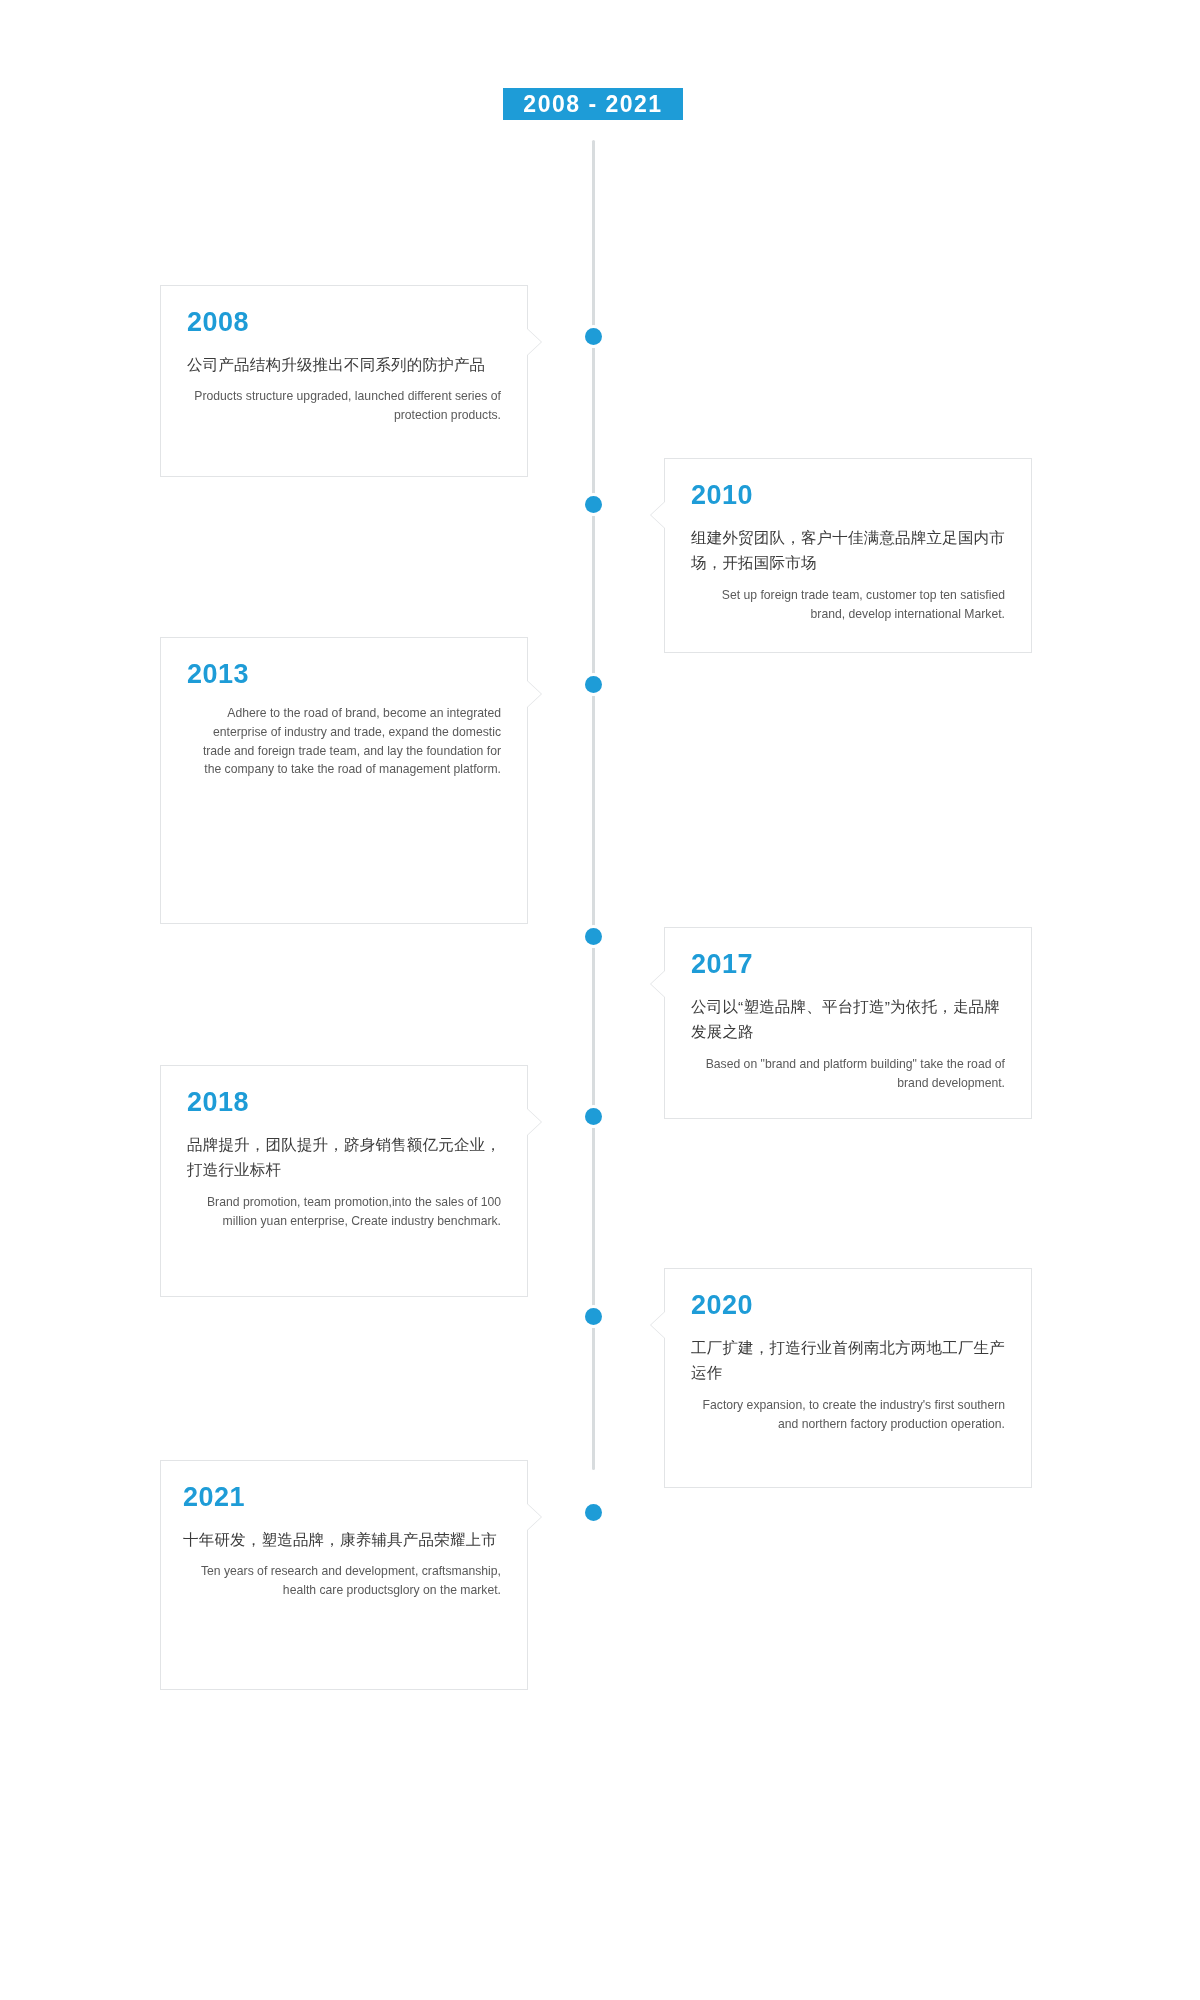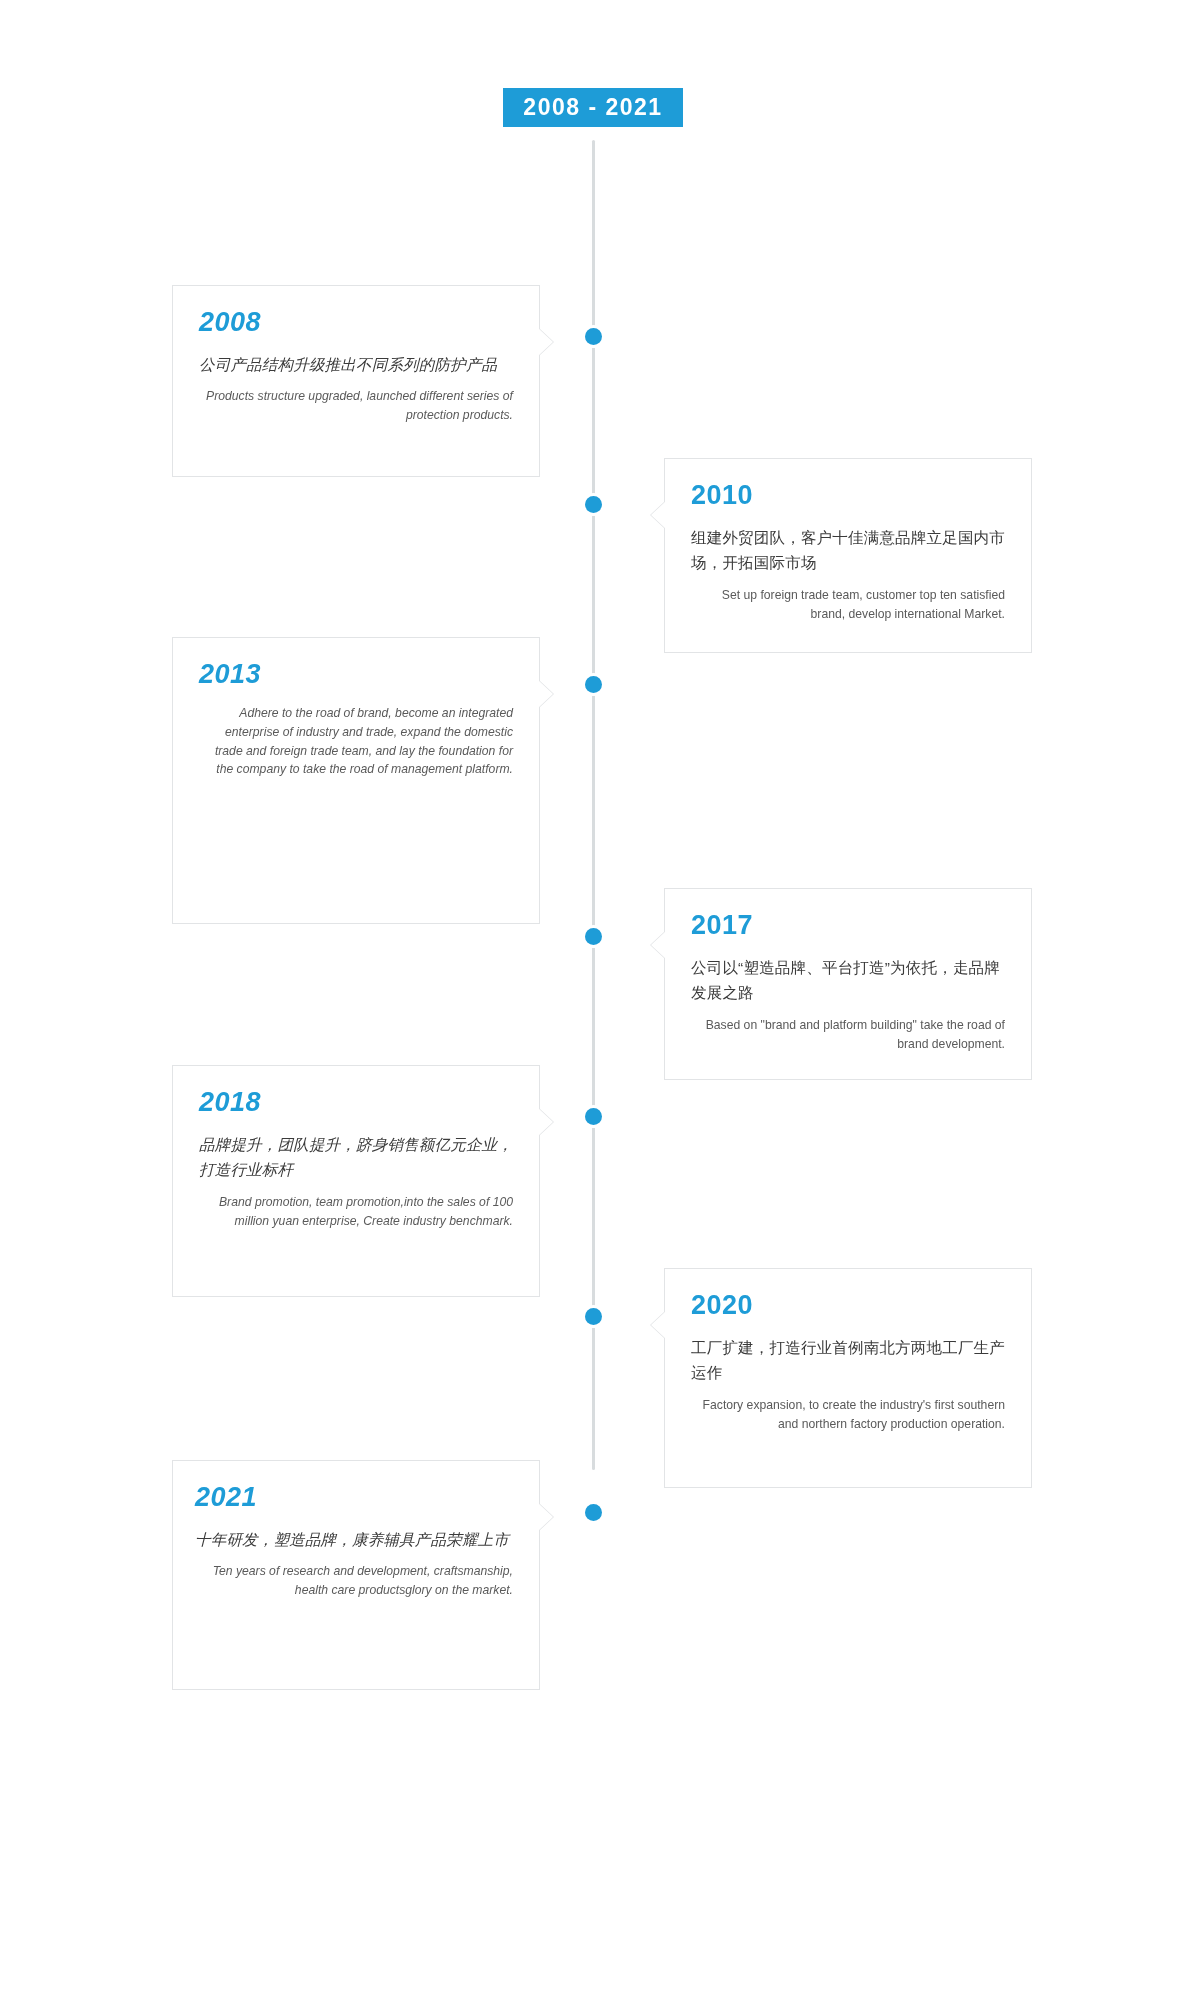--- a/index.html
+++ b/index.html
@@ -31,21 +31,21 @@
     background: #d8dcde;
     border-radius: 2px;
   }
 
   
   .header-pill {
     position: absolute;
     left: 503px;
     top: 88px;
     width: 180px;
-    height: 39px;
+    height: 32px;
     background: #1e9cd7;
     color: #ffffff;
     font-size: 23px;
     font-weight: bold;
     letter-spacing: 1.5px;
     display: flex;
     align-items: center;
     justify-content: center;
     box-sizing: border-box;
   }
@@ -62,21 +62,21 @@
   }
 
   
   .card {
     position: absolute;
     box-sizing: border-box;
     background: #ffffff;
     border: 1px solid #e2e4e6;
     padding: 22px 26px 24px 26px;
   }
-  .card.left  { left: 172px;  width: 368px; font-style: italic; }
+  .card.left  { left: 160px;  width: 368px; }
   .card.right { left: 664px;  width: 368px; }
 
   .card .year {
     color: #1e9cd7;
     font-size: 27px;
     font-weight: bold;
     line-height: 1.1;
     margin-bottom: 14px;
     letter-spacing: 0.5px;
   }
@@ -158,21 +158,21 @@
     <div class="en">Set up foreign trade team, customer top ten satisfied brand, develop international Market.</div>
   </div>
 
   <div class="card left" style="top:637px;height:287px;">
     <div class="notch-b"></div>
     <div class="notch"></div>
     <div class="year">2013</div>
     <div class="en">Adhere to the road of brand, become an integrated enterprise of industry and trade, expand the domestic trade and foreign trade team, and lay the foundation for the company to take the road of management platform.</div>
   </div>
 
-  <div class="card right" style="top:888px;height:192px;">
+  <div class="card right" style="top:927px;height:192px;">
     <div class="notch-b"></div>
     <div class="notch"></div>
     <div class="year">2017</div>
     <div class="cn">公司以“塑造品牌、平台打造”为依托，走品牌发展之路</div>
     <div class="en">Based on "brand and platform building" take the road of brand development.</div>
   </div>
 
   <div class="card left" style="top:1065px;height:232px;">
     <div class="notch-b"></div>
     <div class="notch"></div>

